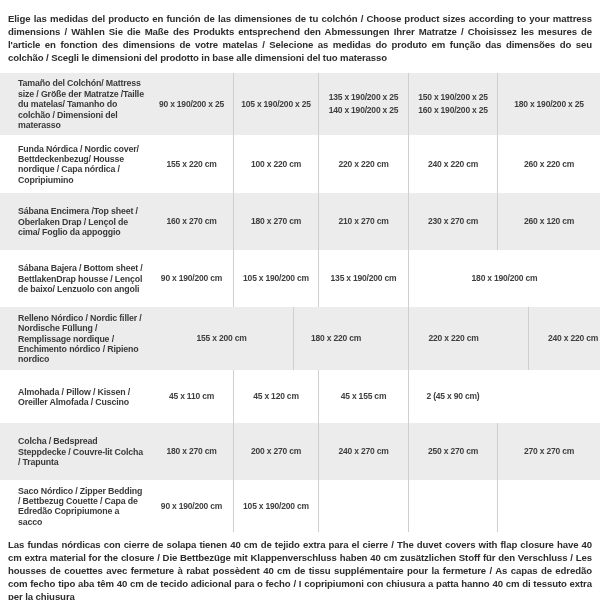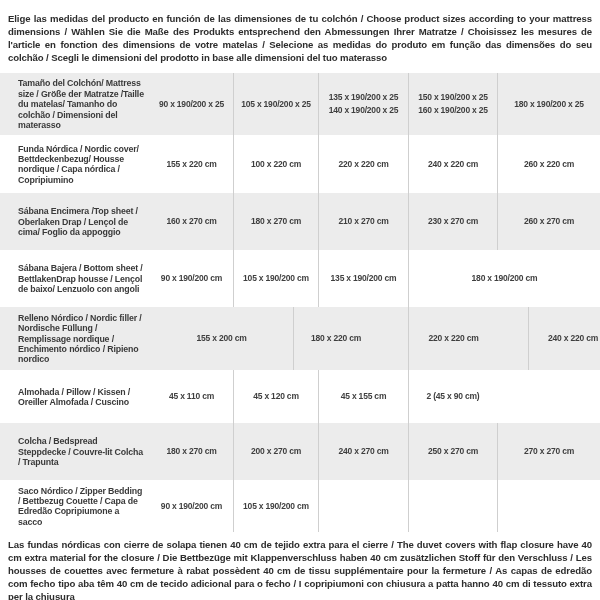--- a/index.html
+++ b/index.html
@@ -103,21 +103,21 @@
       <div class="cell val c4">240 x 220 cm</div>
       <div class="cell val c5">260 x 220 cm</div>
     </div>
 
     <div class="row shaded">
       <div class="cell label">Sábana Encimera /Top sheet / Oberlaken Drap / Lençol de cima/ Foglio da appoggio</div>
       <div class="cell val c1">160 x 270 cm</div>
       <div class="cell val c2">180 x 270 cm</div>
       <div class="cell val c3">210 x 270 cm</div>
       <div class="cell val c4">230 x 270 cm</div>
-      <div class="cell val c5">260 x 270 cm</div>
+      <div class="cell val c5">260 x 120 cm</div>
     </div>
 
     <div class="row">
       <div class="cell label">Sábana Bajera / Bottom sheet / BettlakenDrap housse / Lençol de baixo/ Lenzuolo con angoli</div>
       <div class="cell val c1">90 x 190/200 cm</div>
       <div class="cell val c2">105 x 190/200 cm</div>
       <div class="cell val c3">135 x 190/200 cm</div>
       <div class="cell val c5">180 x 190/200 cm</div>
     </div>
 

